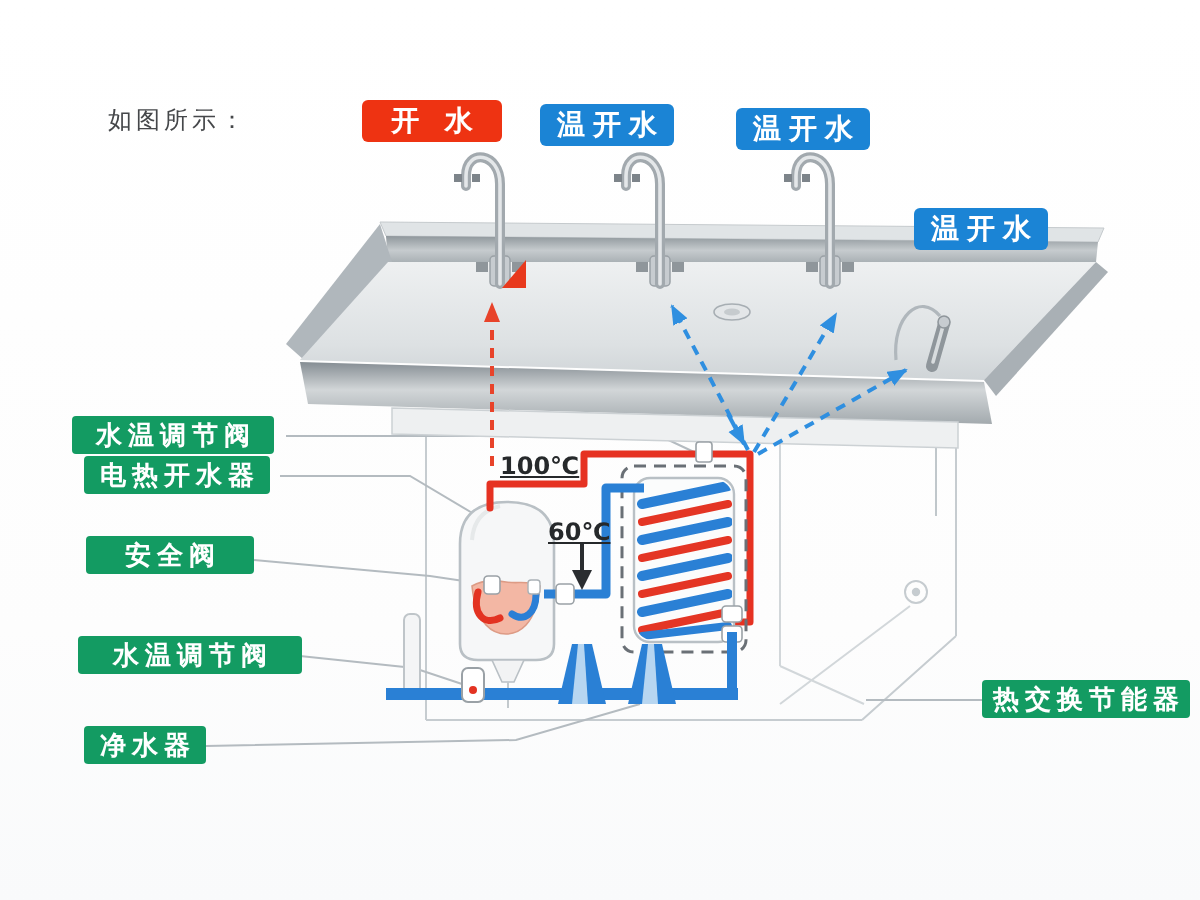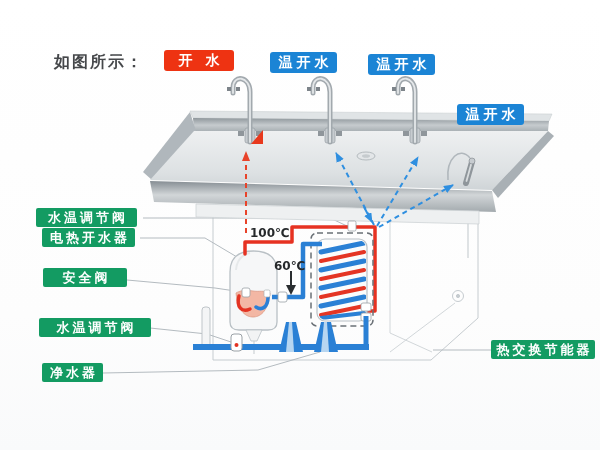--- a/index.html
+++ b/index.html
@@ -3,22 +3,22 @@
 <meta charset="utf-8">
 <style>
   html,body{margin:0;padding:0;background:#fff;}
   #canvas{position:relative;width:600px;height:450px;background:linear-gradient(180deg,#ffffff 0%,#fdfdfd 70%,#f9fafb 100%);
           font-family:"DejaVu Sans","Liberation Sans",sans-serif;overflow:hidden;}
   #diagram{position:absolute;left:0;top:0;}
   .lbl{position:absolute;display:flex;align-items:center;justify-content:center;
        color:#fff;font-weight:bold;border-radius:3px;white-space:nowrap;z-index:5;}
   .outlet{font-size:14px;letter-spacing:4px;height:21px;text-indent:4px;}
   .comp{font-size:13px;letter-spacing:3px;height:19px;text-indent:3px;border-radius:2px;}
-  .title{position:absolute;color:#45474a;font-size:16px;font-weight:700;letter-spacing:2px;z-index:5;text-align:center;}
-  .temp{position:absolute;color:#26292b;font-size:12px;font-weight:600;z-index:4;}
+  .title{position:absolute;color:#45474a;font-size:12px;font-weight:400;letter-spacing:2px;z-index:5;text-align:center;}
+  .temp{position:absolute;color:#26292b;font-size:12px;font-weight:600;z-index:4;text-decoration:underline;}
 </style>
 </head>
 <body>
 
 <div id="canvas">
 
   <svg id="diagram" width="600" height="450" viewBox="0 0 600 450">
     <defs>
       <linearGradient id="gradRail" x1="0" y1="0" x2="0" y2="1">
         <stop offset="0" stop-color="#8f979c"></stop>
@@ -174,21 +174,21 @@
       <line x1="246" y1="233" x2="246" y2="152" stroke="#e8432a" stroke-width="2" stroke-dasharray="5 4" marker-end="url(#arrowRed)"></line>
       <line x1="374" y1="225" x2="336" y2="153" stroke="#2f8fe0" stroke-width="2" stroke-dasharray="5 4" marker-end="url(#arrowBlue)"></line>
       <line x1="377" y1="226" x2="418" y2="157" stroke="#2f8fe0" stroke-width="2" stroke-dasharray="5 4" marker-end="url(#arrowBlue)"></line>
       <line x1="379" y1="227" x2="453" y2="185" stroke="#2f8fe0" stroke-width="2" stroke-dasharray="5 4" marker-end="url(#arrowBlue)"></line>
       <line x1="364" y1="207" x2="372" y2="222" stroke="#2f8fe0" stroke-width="2" marker-end="url(#arrowBlue)"></line>
     </g>
   </svg>
 
   <div class="title" style="left:54px;top:52px;">如图所示：</div>
 
-  <div class="lbl outlet" style="left: 164px; top: 50px; width: 70px; background: rgb(238, 51, 18);">开 水</div>
+  <div class="lbl outlet" style="left: 181px; top: 50px; width: 70px; background: rgb(238, 51, 18);">开 水</div>
   <div class="lbl outlet" style="left: 270px; top: 52px; width: 67px; background: rgb(27, 132, 213);">温开水</div>
   <div class="lbl outlet" style="left: 368px; top: 54px; width: 67px; background: rgb(27, 132, 213);">温开水</div>
   <div class="lbl outlet" style="left: 457px; top: 104px; width: 67px; background: rgb(27, 132, 213);">温开水</div>
 
   <div class="lbl comp" style="left: 36px; top: 208px; width: 101px; background: rgb(19, 155, 98);">水温调节阀</div>
   <div class="lbl comp" style="left: 42px; top: 228px; width: 93px; background: rgb(19, 155, 98);">电热开水器</div>
   <div class="lbl comp" style="left: 43px; top: 268px; width: 84px; background: rgb(19, 155, 98);">安全阀</div>
   <div class="lbl comp" style="left: 39px; top: 318px; width: 112px; background: rgb(19, 155, 98);">水温调节阀</div>
   <div class="lbl comp" style="left: 42px; top: 363px; width: 61px; background: rgb(19, 155, 98);">净水器</div>
   <div class="lbl comp" style="left: 491px; top: 340px; width: 104px; background: rgb(19, 155, 98);">热交换节能器</div>

